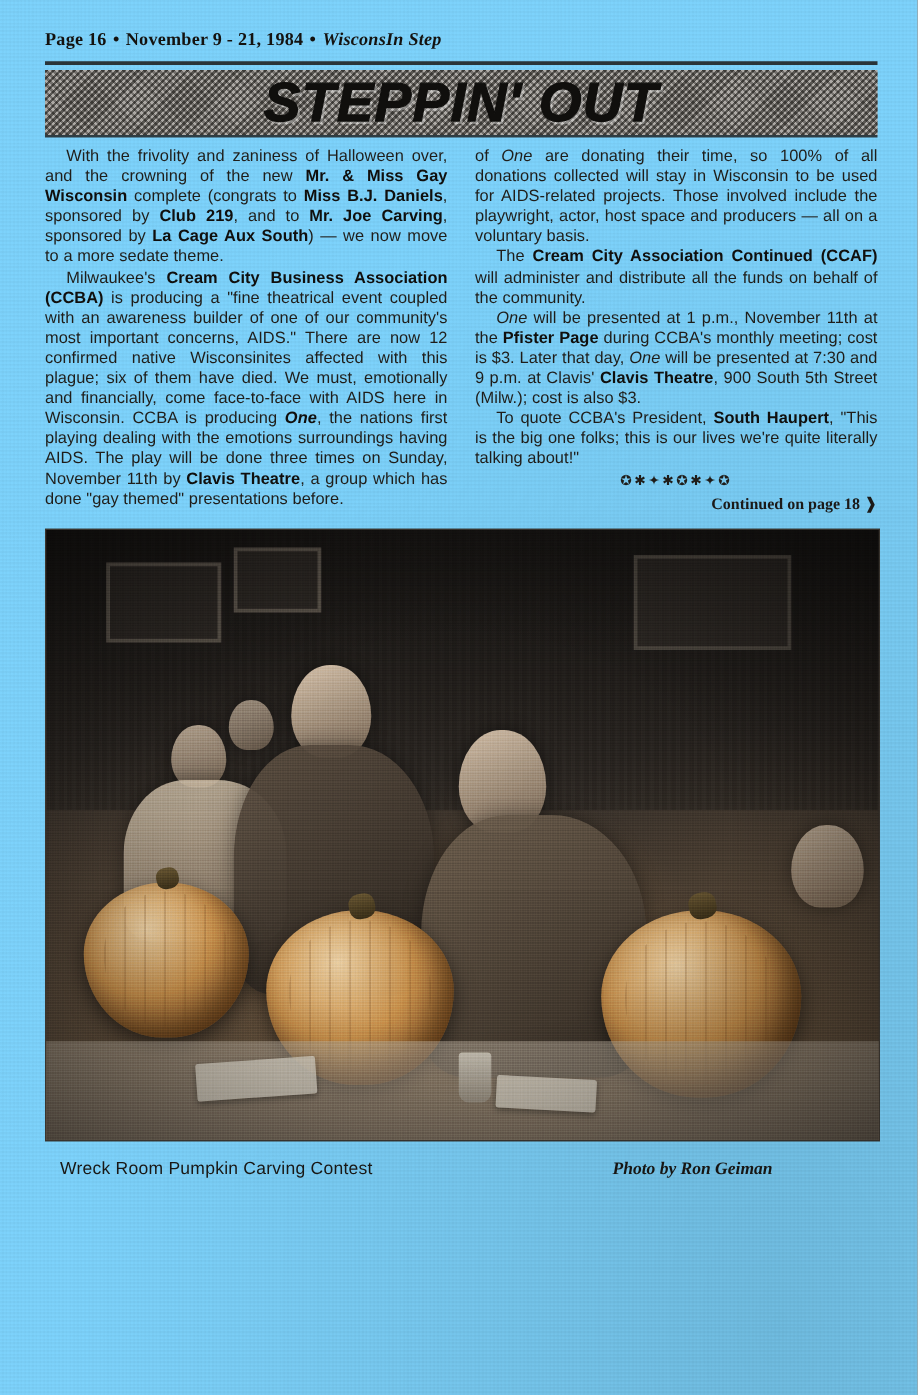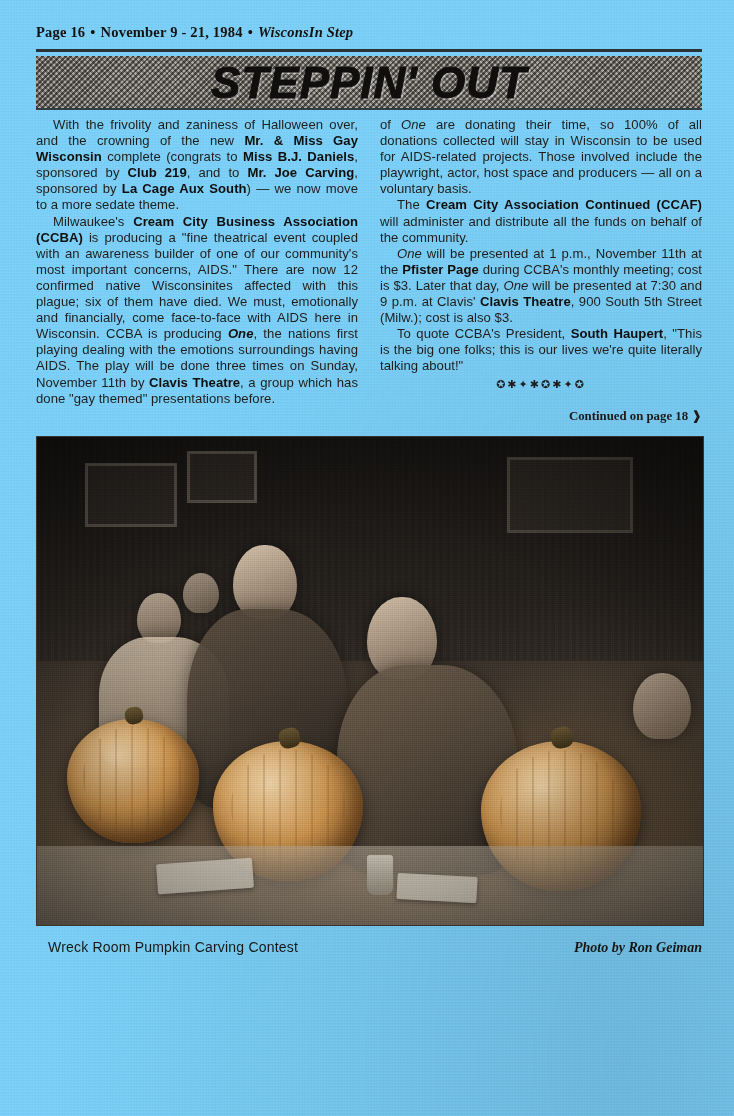--- a/index.html
+++ b/index.html
@@ -127,21 +127,21 @@
     font-size: 11px;
     letter-spacing: 2px;
     margin: 3px 0 2px;
     color: #201e1a;
   }
   .contd {
     text-align: right;
     font-family: "Liberation Serif", serif;
     font-weight: bold;
     font-size: 12.8px;
-    margin-top: 17px;
+    margin-top: 5px;
   }
   .contd .arrow { font-family: "DejaVu Sans", sans-serif; }
   
   .photo-wrap {
     margin-top: 12px;
     position: relative;
     width: 666px;
     height: 488px;
     background: #2b2723;
     overflow: hidden;
@@ -246,20 +246,21 @@
     gap: 36px;
   }
   .caption-left {
     font-family: "Liberation Sans", sans-serif;
     font-size: 14px;
     letter-spacing: .2px;
     color: #1a1815;
   }
   .caption-right {
     margin-left: auto;
+    margin-right: 84px;
     font-family: "Liberation Serif", serif;
     font-style: italic;
     font-weight: bold;
     font-size: 14px;
     color: #1a1815;
   }
 </style>
 </head>
 <body>
 

